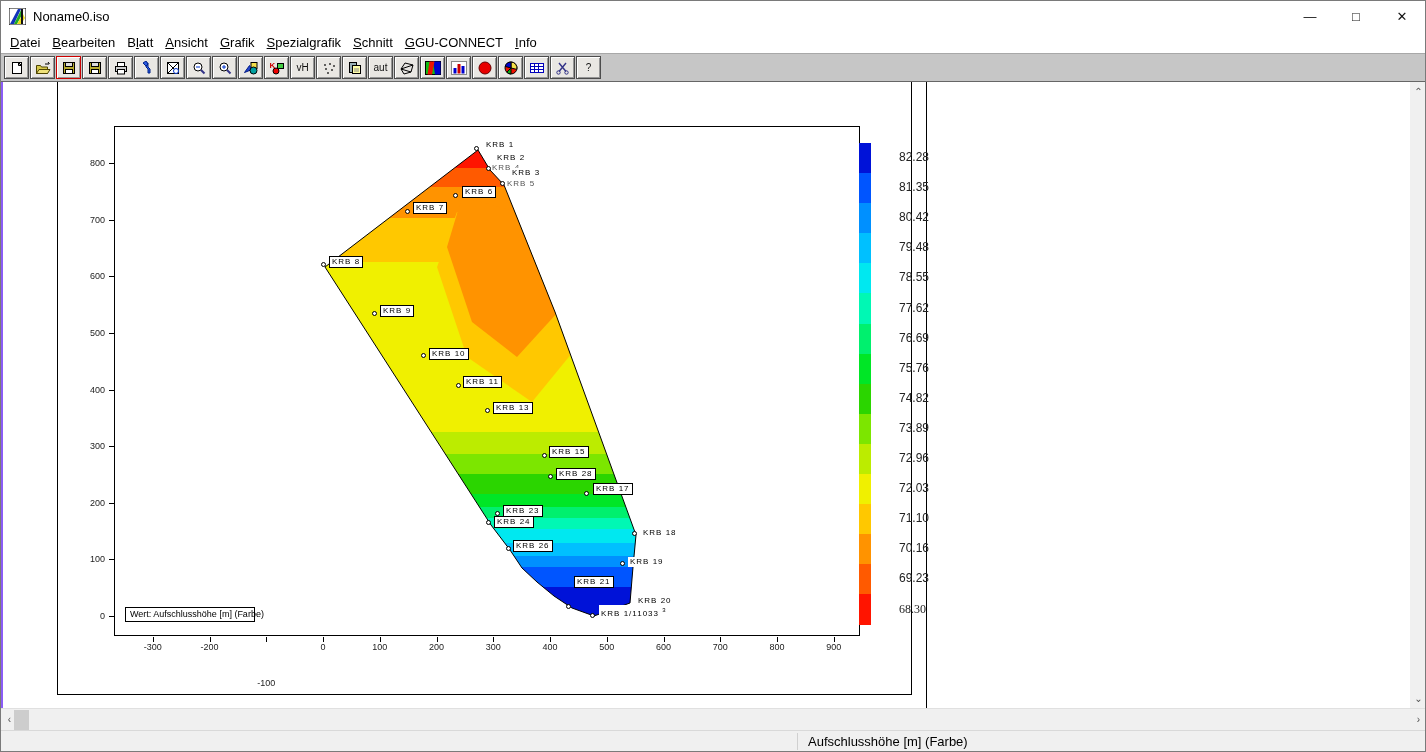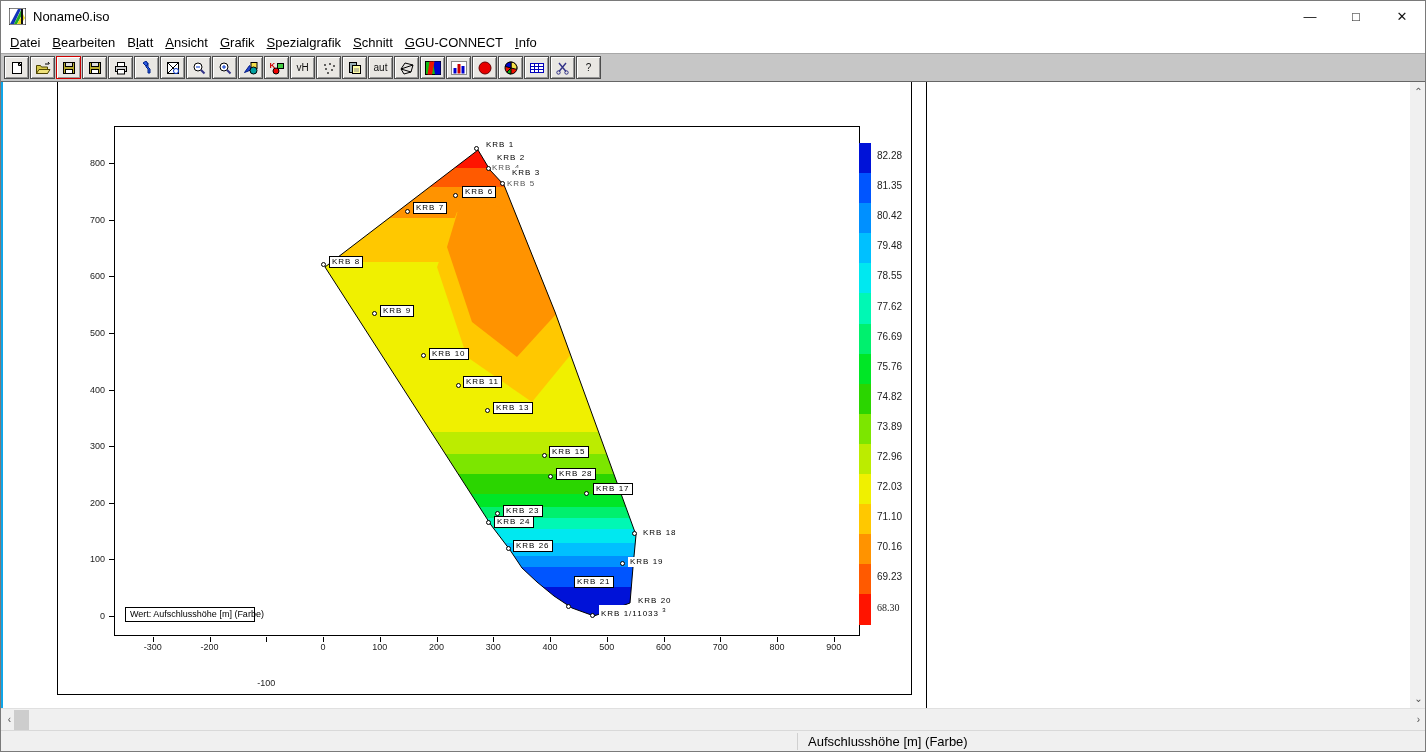--- a/index.html
+++ b/index.html
@@ -1,18 +1,18 @@
 <!DOCTYPE html>
 <html><head>
 <meta charset="utf-8">
 <style>
   * { margin:0; padding:0; box-sizing:border-box; }
   html,body { width:1426px; height:752px; background:#888; }
   .window {
-    position:relative; width:1426px; height:752px; background:#0ea5e9;
+    position:relative; width:1426px; height:752px; background:#8b5cf6;
     font-family:"Liberation Sans", sans-serif; border:1px solid #7a7a7a;
     overflow:hidden;
   }
   
   .titlebar { position:absolute; left:0; top:0; width:100%; height:30px; background:#fff; display:flex; align-items:center; }
   .app-icon { width:17px; height:17px; margin-left:8px; }
   .title-text { margin-left:7px; font-size:13px; color:#000; }
   .win-controls { position:absolute; right:0; top:0; height:30px; display:flex; }
   .win-btn { width:46px; height:30px; display:flex; align-items:center; justify-content:center; font-size:13px; color:#111; cursor:default; }
   
@@ -30,21 +30,21 @@
   .vline { position:absolute; width:1px; background:#000; }
   .hline { position:absolute; height:1px; background:#000; }
   .plot-frame { position:absolute; left:111px; top:44px; width:746px; height:510px; border:1px solid #000; }
   .map-svg { position:absolute; left:112px; top:45px; }
   .xtick { position:absolute; width:1px; height:5px; background:#000; }
   .xtick-label { position:absolute; width:40px; text-align:center; font-size:9px; color:#222; }
   .ytick { position:absolute; width:5px; height:1px; background:#000; }
   .ytick-label { position:absolute; width:42px; text-align:right; font-size:9px; color:#222; }
   .legend-bar { position:absolute; left:856px; top:61px; width:12px; }
   .legend-cell { width:12px; height:30.1px; }
-  .legend-label { position:absolute; left:874px; font-size:10px; color:#222; }
+  .legend-label { position:absolute; left:896px; font-size:12px; color:#222; }
   .wert-box { position:absolute; left:122px; top:525px; width:130px; height:15px; border:1px solid #000; font-size:9px; color:#000; padding:1px 0 0 4px; background:#fff; white-space:nowrap; }
   .krb-dot { position:absolute; width:5px; height:5px; border:1px solid #000; border-radius:50%; background:#fdfdfd; z-index:4; }
   .krb-label { position:absolute; font-size:8px; letter-spacing:1px; color:#000; background:#fff; padding:0 2px; line-height:10px; white-space:nowrap; z-index:3; }
   .krb-label.boxed { border:1px solid #000; z-index:5; }
   .krb-label.faded { color:#555; background:transparent; z-index:1; }
   .krb-label sup { font-size:6px; }
   
   .v-scroll { position:absolute; left:1409px; top:81px; width:17px; height:626px; background:#f0f0f0; }
   .scroll-arrow { position:absolute; font-size:10px; color:#505050; width:17px; text-align:center; }
   .h-scroll { position:absolute; left:0; top:707px; width:1426px; height:22px; background:#f0f0f0; border-top:1px solid #e0e0e0; }

